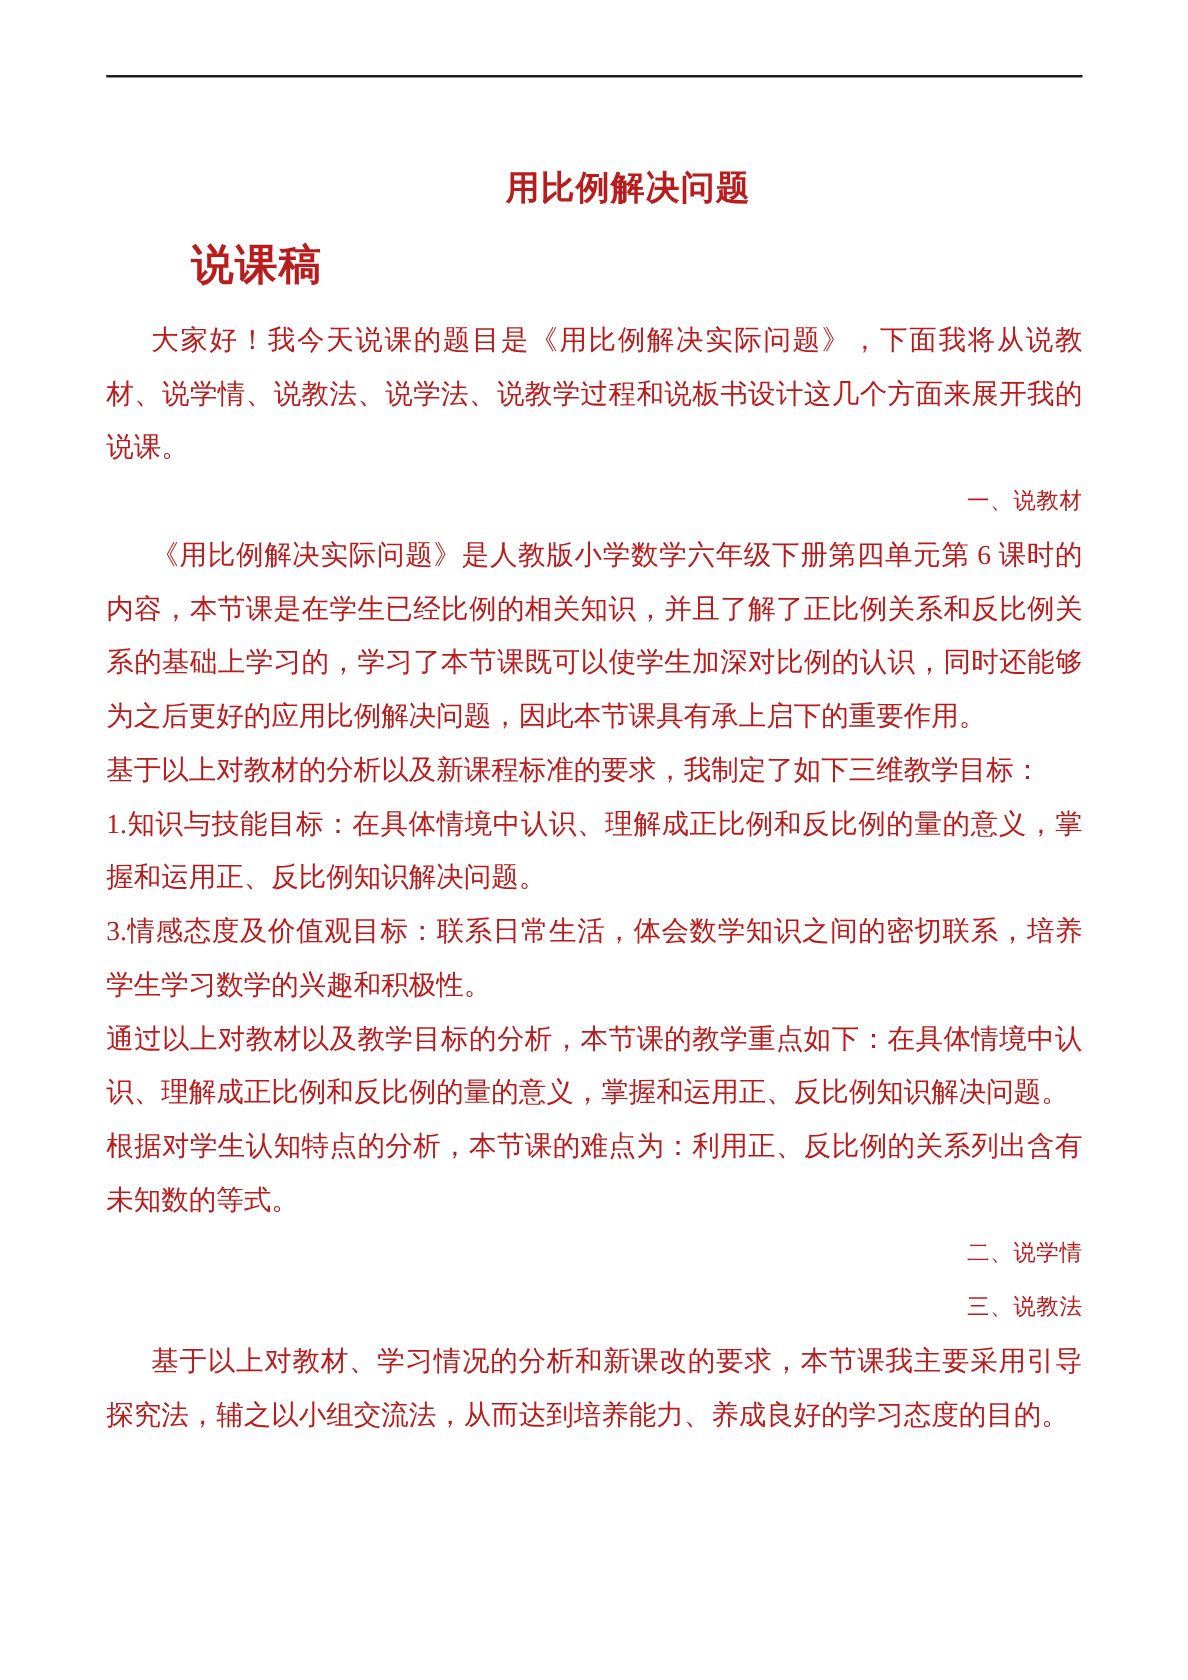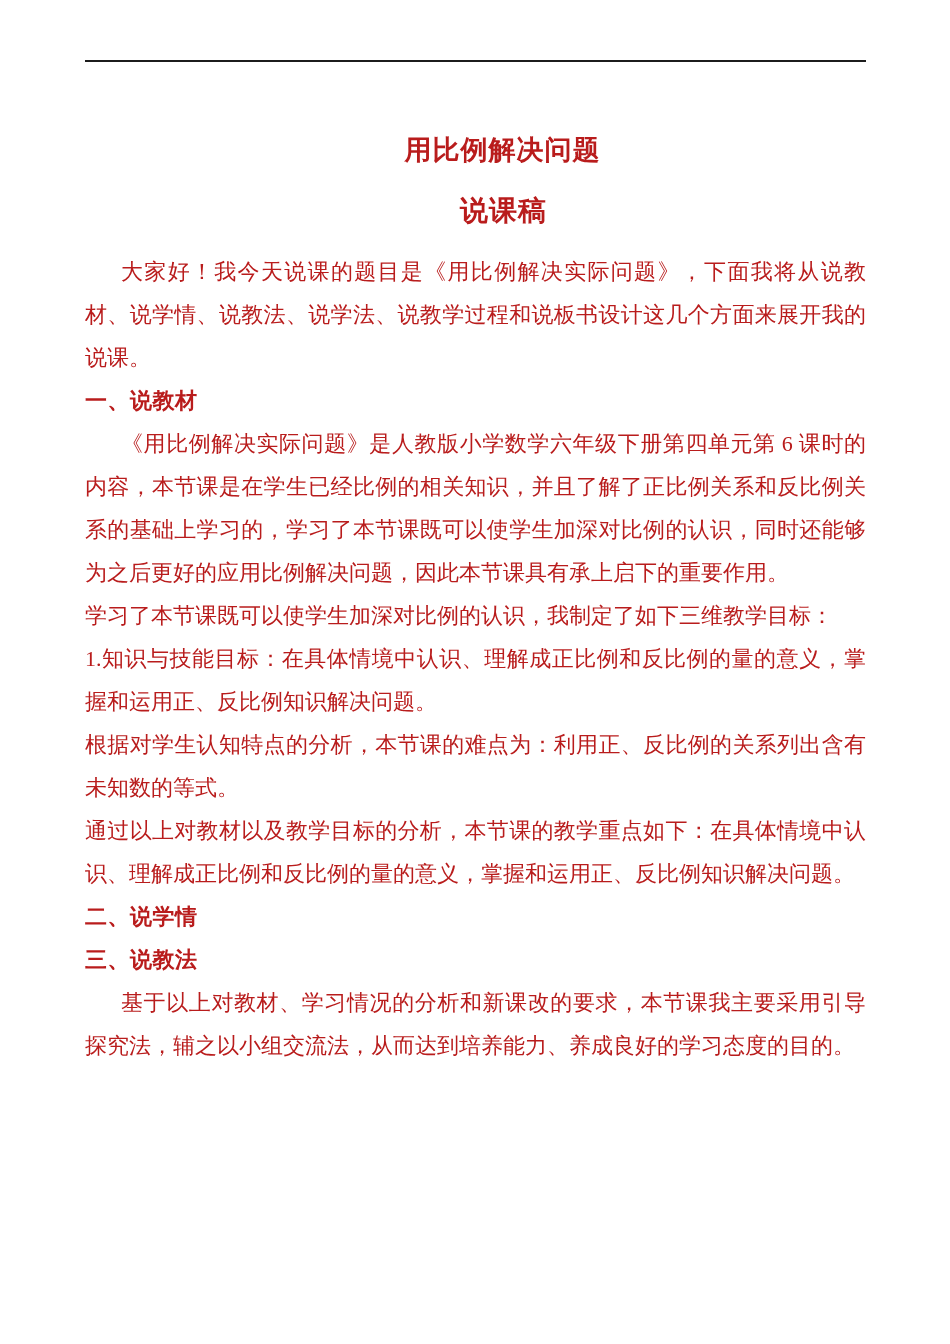--- a/index.html
+++ b/index.html
@@ -32,50 +32,49 @@
     margin: 72px 0 0 0;
     font-size: 27px;
     line-height: 32px;
     font-weight: bold;
     text-align: center;
     text-indent: 2em; 
     letter-spacing: 1px;
   }
   .doc-subtitle {
     margin: 32px 0 0 0;
-    font-size: 28px;
+    font-size: 34px;
     line-height: 30px;
     font-weight: bold;
-    text-align: center;
+    text-align: left;
     text-indent: 2em;
     letter-spacing: 1px;
-    font-family: Liberation Mono, monospace;
   }
   .body-text {
     margin-top: 22px;
     font-size: 22px;
     line-height: 43px;
     text-align: justify;
   }
   .body-text p, .body-text h3 {
     margin: 0;
     padding: 0;
   }
   .para-indent {
     text-indent: 36px;
   }
   .para-flush {
     text-indent: 0;
   }
   .section-heading {
     font-family: "Liberation Sans", "DejaVu Sans", sans-serif;
-    font-weight: bold;
-    font-size: 22px;
+    font-weight: normal;
+    font-size: 18px;
     line-height: 43px;
-    text-align: left;
+    text-align: right;
     letter-spacing: 0.5px;
   }
 </style>
 </head>
 <body>
 
 <div class="page">
   <div class="content">
 
     <div class="header-rule"></div>
@@ -84,29 +83,30 @@
 
     <h2 class="doc-subtitle">说课稿</h2>
 
     <div class="body-text">
       <p class="para-indent">大家好！我今天说课的题目是《用比例解决实际问题》，下面我将从说教材、说学情、说教法、说学法、说教学过程和说板书设计这几个方面来展开我的说课。</p>
 
       <h3 class="section-heading">一、说教材</h3>
 
       <p class="para-indent">《用比例解决实际问题》是人教版小学数学六年级下册第四单元第 6 课时的内容，本节课是在学生已经比例的相关知识，并且了解了正比例关系和反比例关系的基础上学习的，学习了本节课既可以使学生加深对比例的认识，同时还能够为之后更好的应用比例解决问题，因此本节课具有承上启下的重要作用。</p>
 
-      <p class="para-flush">学习了本节课既可以使学生加深对比例的认识，我制定了如下三维教学目标：</p>
+      <p class="para-flush">基于以上对教材的分析以及新课程标准的要求，我制定了如下三维教学目标：</p>
 
       <p class="para-flush">1.知识与技能目标：在具体情境中认识、理解成正比例和反比例的量的意义，掌握和运用正、反比例知识解决问题。</p>
 
 
+      <p class="para-flush">3.情感态度及价值观目标：联系日常生活，体会数学知识之间的密切联系，培养学生学习数学的兴趣和积极性。</p>
+
+      <p class="para-flush">通过以上对教材以及教学目标的分析，本节课的教学重点如下：在具体情境中认识、理解成正比例和反比例的量的意义，掌握和运用正、反比例知识解决问题。</p>
 
       <p class="para-flush">根据对学生认知特点的分析，本节课的难点为：利用正、反比例的关系列出含有未知数的等式。</p>
-
-      <p class="para-flush">通过以上对教材以及教学目标的分析，本节课的教学重点如下：在具体情境中认识、理解成正比例和反比例的量的意义，掌握和运用正、反比例知识解决问题。</p>
 
       <h3 class="section-heading">二、说学情</h3>
 
 
       <h3 class="section-heading">三、说教法</h3>
 
       <p class="para-indent">基于以上对教材、学习情况的分析和新课改的要求，本节课我主要采用引导探究法，辅之以小组交流法，从而达到培养能力、养成良好的学习态度的目的。</p>
     </div>
 
   </div>

